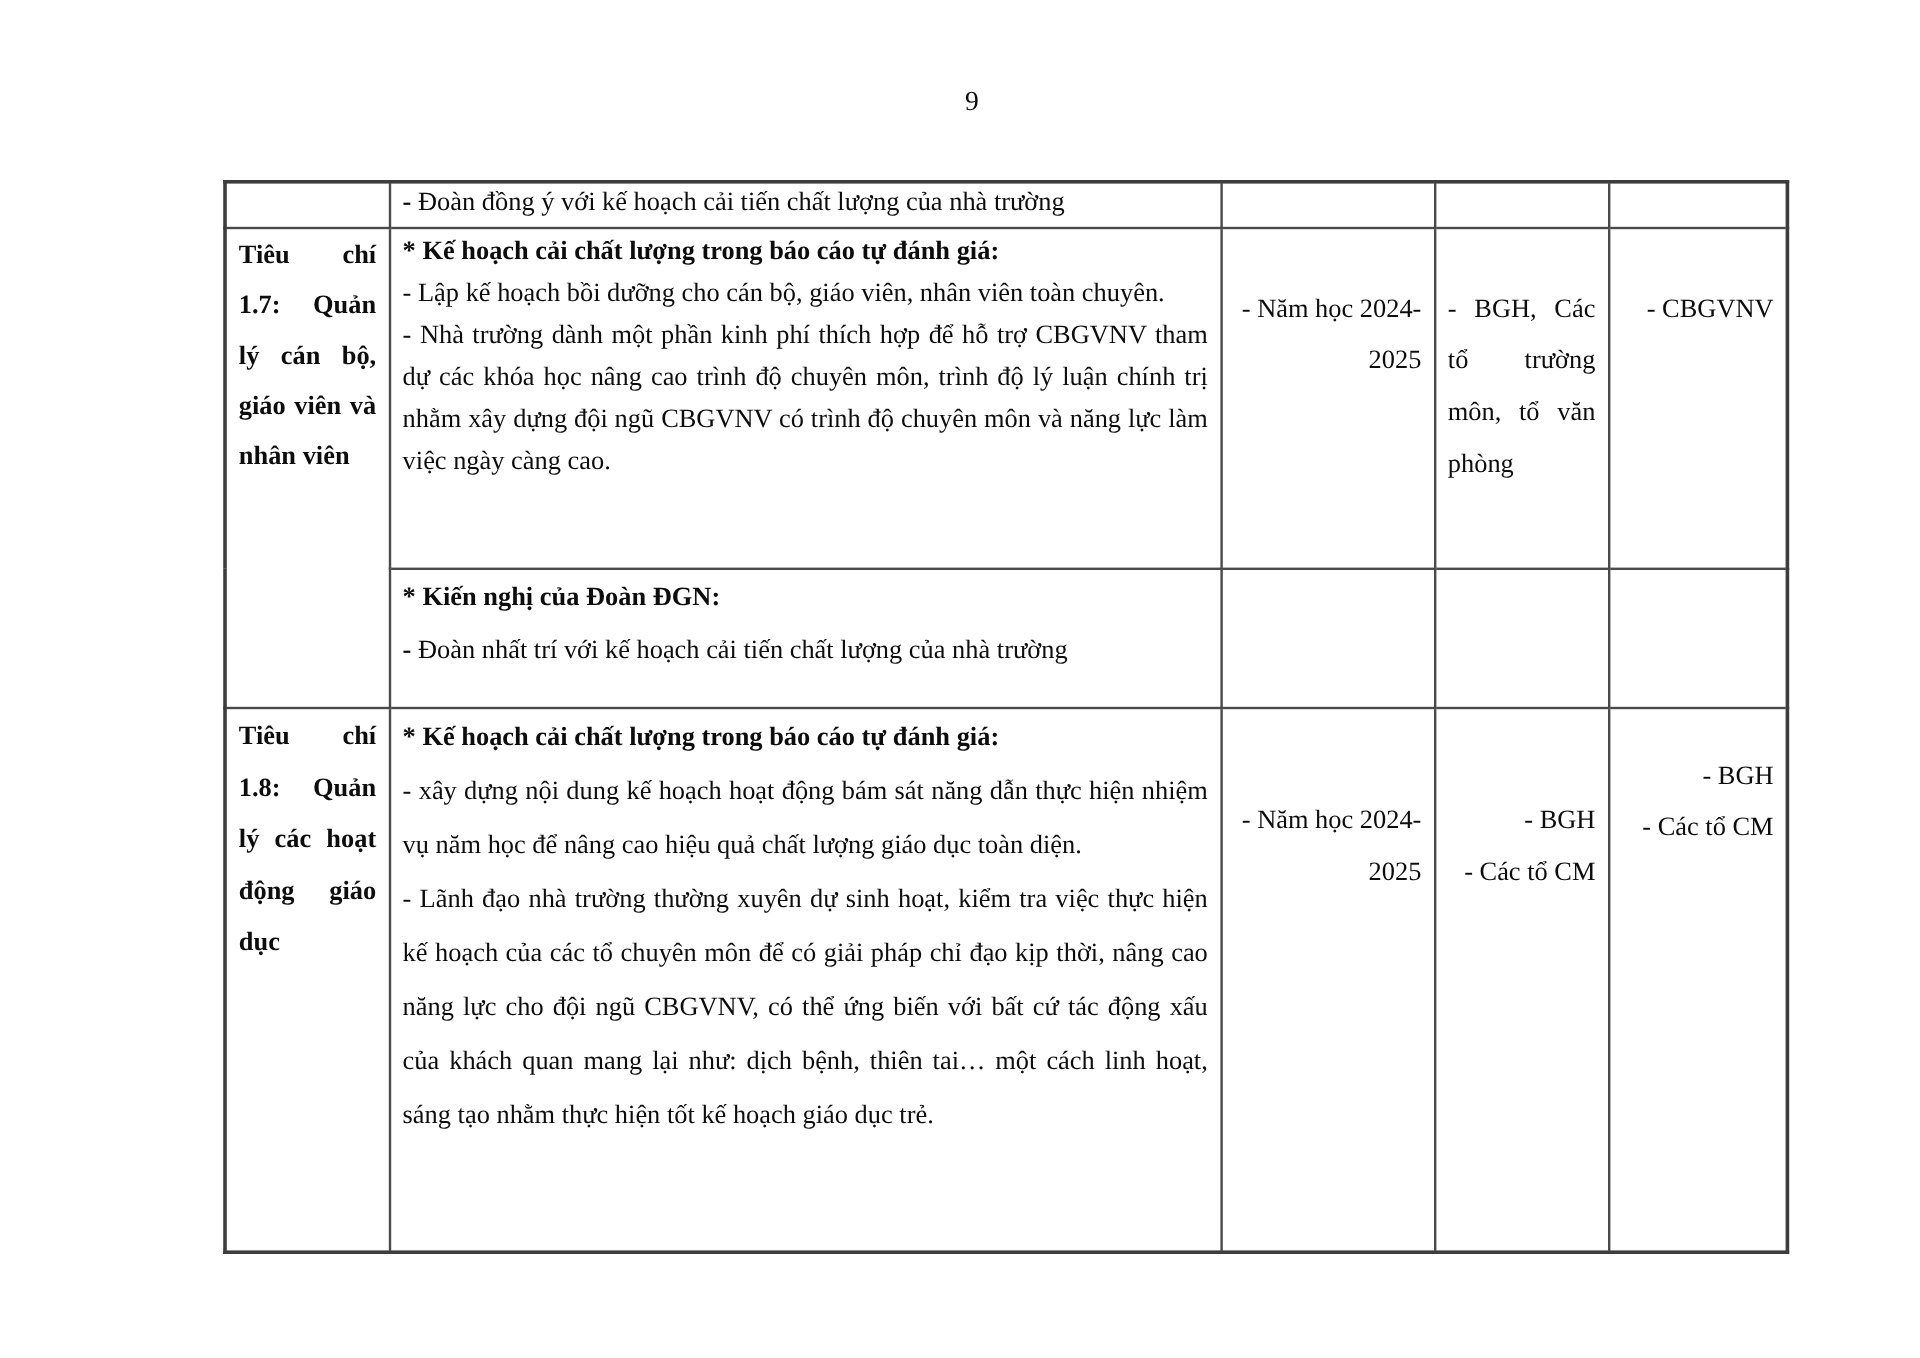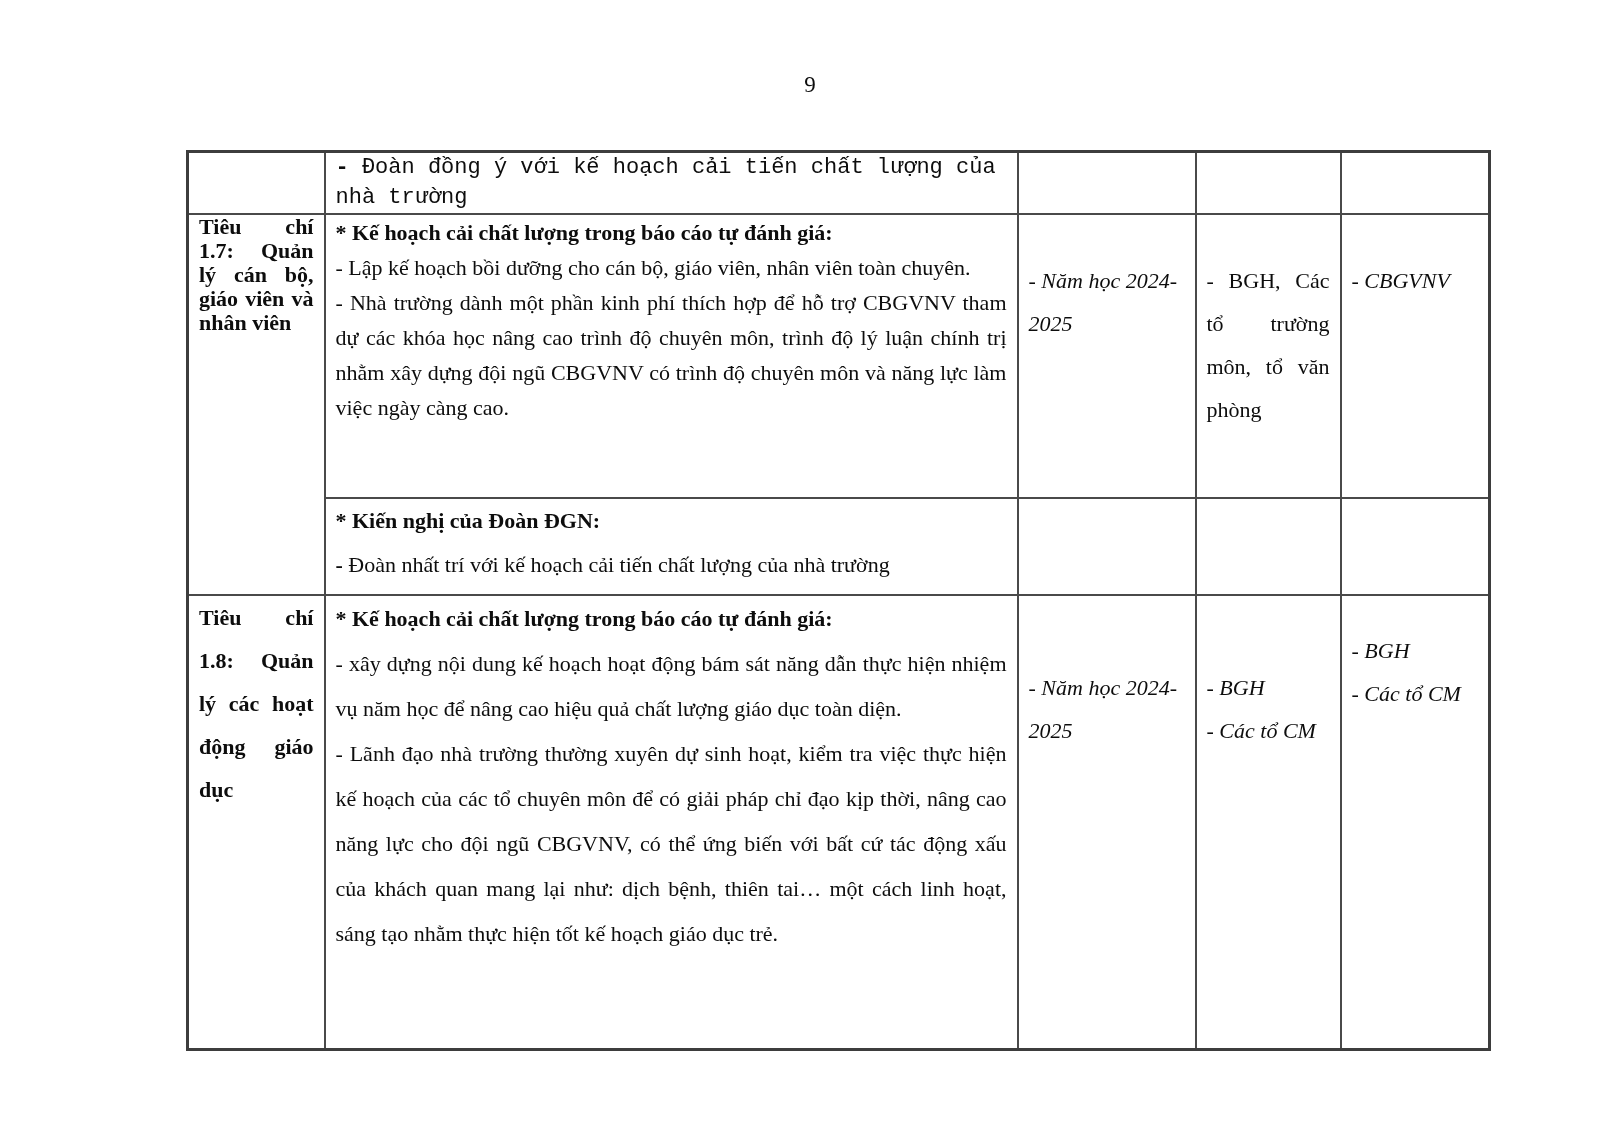--- a/index.html
+++ b/index.html
@@ -31,35 +31,35 @@
     border: 3px solid #3d3d3d;
   }
   table.doc-table td {
     border: 2px solid #4a4a4a;
     vertical-align: top;
     font-size: 22px;
     padding: 0 10px;
     overflow: hidden;
   }
   
-  tr.row-agree td     { height: 38px; font-family: Liberation Mono, monospace; }
+  tr.row-agree td     { height: 38px; }
   tr.row-c17 td       { height: 284px; }
-  tr.row-c17-rec td   { height: 97px; }
+  tr.row-c17-rec td   { height: 116px; }
   tr.row-c18 td       { height: 454px; }
 
   
   td.cell-agree { line-height: 30px; padding-top: 3px; }
   td.cell-agree .lead-dash { font-weight: bold; }
 
   
   td.cell-criterion {
     font-weight: bold;
     text-align: justify;
     padding: 9px 9px 0 9px;
-    line-height: 24px;
+    line-height: 42px;
   }
   td.cell-criterion.c18 {
     line-height: 43px;
   }
 
   
   td.cell-plan { padding-top: 3px; text-align: justify; }
   td.cell-plan.c17 { line-height: 35px; }
   td.cell-plan.c18 { line-height: 45px; }
   td.cell-plan p.heading { font-weight: bold; text-align: left; }
@@ -68,21 +68,21 @@
   td.cell-recommend { padding-top: 2px; line-height: 44px; }
   td.cell-recommend p.heading { font-weight: bold; }
   td.cell-recommend .lead-dash { font-weight: bold; }
 
   
   td.cell-side { line-height: 43px; text-align: justify; }
   td.cell-side.r17 { padding-top: 44px; }
   td.cell-side.r18 { padding-top: 70px; }
   td.cell-side.r18-high { padding-top: 33px; }
   td.cell-side p { text-align: justify; }
-  td.cell-side.no-justify, td.cell-side.no-justify p { text-align: left; font-style: italic; }
+  td.cell-side.no-justify, td.cell-side.no-justify p { text-align: right; }
 </style>
 </head>
 <body>
 
 <div class="page">
 
   <div class="page-number">9</div>
 
   <table class="doc-table">
     <colgroup>

